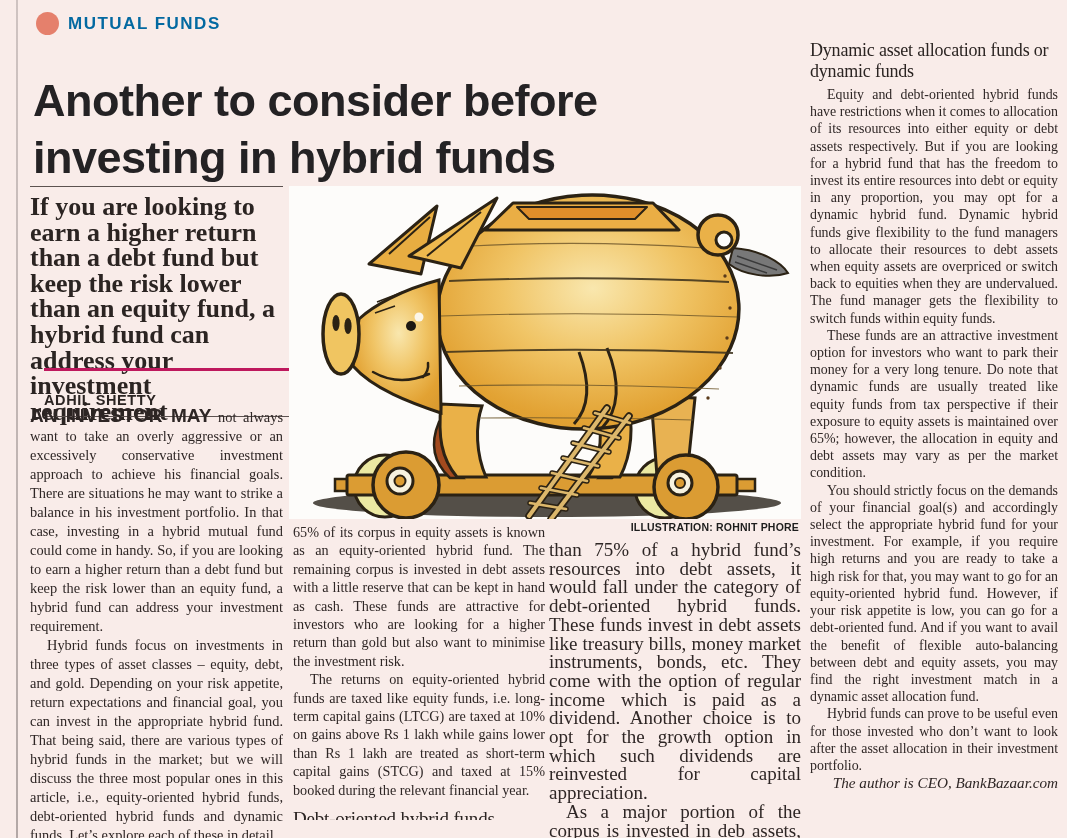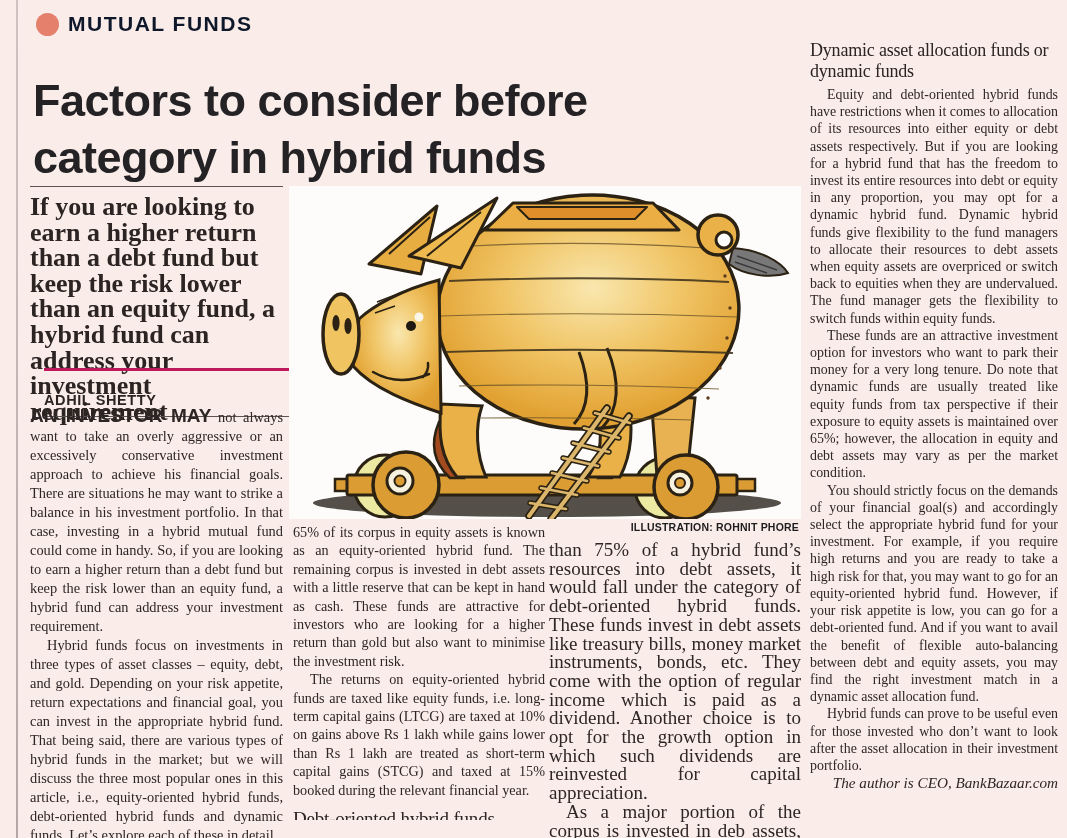--- a/index.html
+++ b/index.html
@@ -7,21 +7,21 @@
     width:1067px; height:838px; position:relative; overflow:hidden;
     background:#f9ece9; color:#2d2524;
     font-family:"Liberation Serif", serif;
     -webkit-font-smoothing:antialiased;
   }
   .vrule { position:absolute; left:16px; top:0; width:2px; height:838px;
            background:linear-gradient(#cfc3c1,#b3a8a6); }
   .kicker { position:absolute; left:36px; top:12px; display:flex; align-items:center; gap:9px; }
   .kicker-dot { width:23px; height:23px; border-radius:50%; background:#e5806c; }
   .kicker-label { font-family:"Liberation Sans", sans-serif; font-weight:bold;
-                  font-size:21px; letter-spacing:1.5px; color:#0f172a;text-align:center; }
+                  font-size:17px; letter-spacing:1.5px; color:#0369a1;text-align:center; }
   .headline { position:absolute; left:33px; top:42px; width:705px;
               font-family:"Liberation Sans", sans-serif; font-weight:bold;
               font-size:45px; line-height:57px; letter-spacing:-0.5px; color:#242224; }
   .standfirst { position:absolute; left:30px; top:186px; width:253px;
                 border-top:1px solid #5c5250; padding-top:7px;
                 font-weight:bold; font-size:26px; line-height:25.6px; color:#2b2422; }
   .byline-wrap { position:absolute; left:44px; top:368px; width:253px;
                  border-top:3px solid #be185d; border-bottom:1px solid #5c5250;
                  padding:20px 0 7px; }
   .byline { font-family:"Liberation Sans", sans-serif; font-weight:bold;
@@ -47,21 +47,21 @@
 </head>
 <body>
 
 <div class="vrule"></div>
 
 <div class="kicker">
   <span class="kicker-dot"></span>
   <span class="kicker-label">MUTUAL FUNDS</span>
 </div>
 
-<h1 class="headline">Factors to consider before category in hybrid funds</h1>
+<h1 class="headline">Another to consider before investing in hybrid funds</h1>
 
 <div class="standfirst">If you are looking to earn a higher return than a debt fund but keep the risk lower than an equity fund, a hybrid fund can address your investment requirement</div>
 
 <div class="byline-wrap">
   <span class="byline">ADHIL SHETTY</span>
 </div>
 
 <div class="illus">
   <svg width="512" height="333" viewBox="0 0 512 333">
     <defs>

